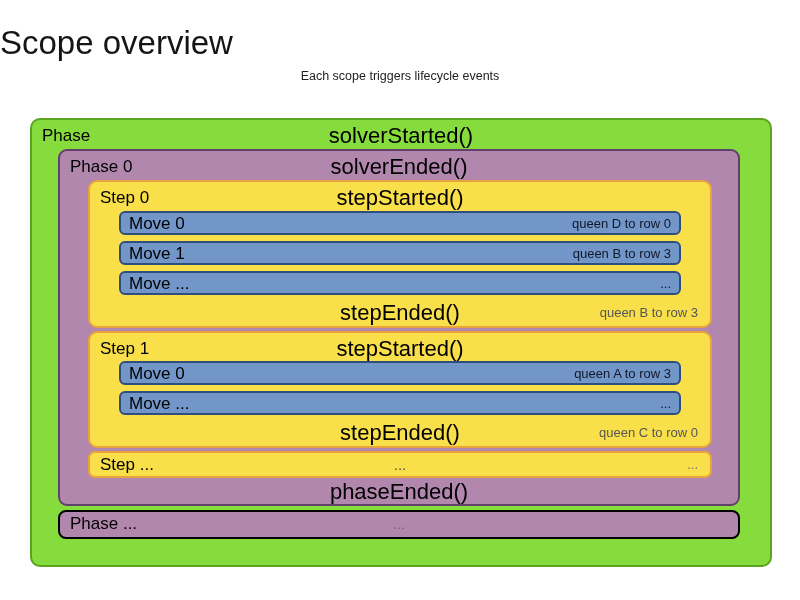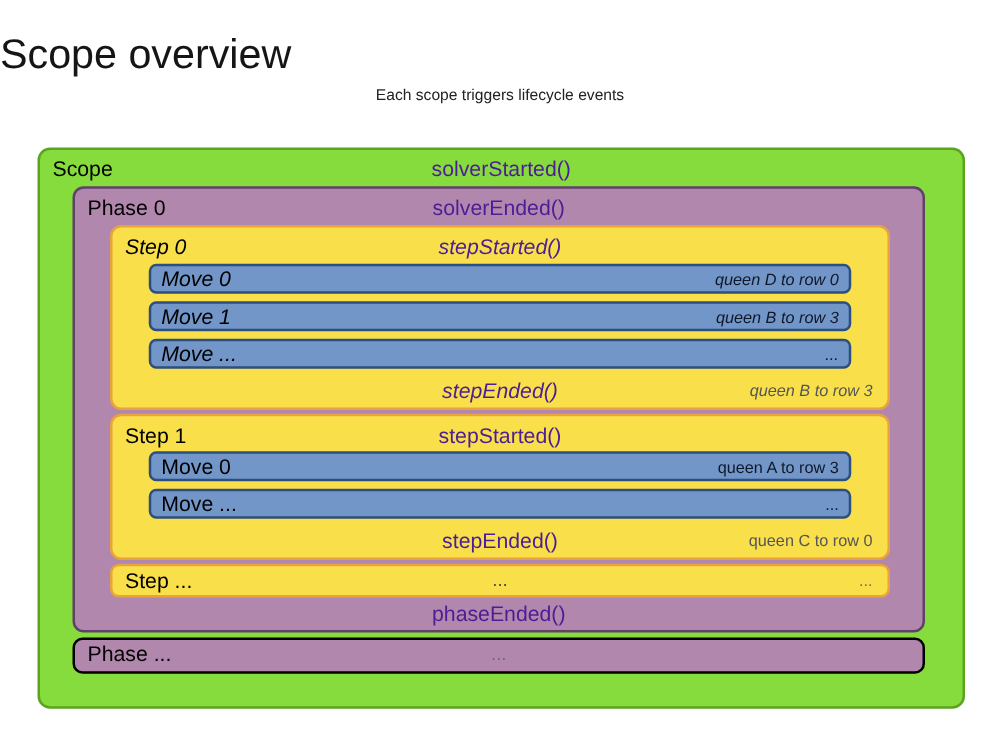--- a/index.html
+++ b/index.html
@@ -18,60 +18,60 @@
               background:#86db3d;border:2px solid #5aa41e;border-radius:10px;}
 
   
   .phase0-box{left:26px;top:29px;width:682px;height:357px;
               background:#b287ae;border:2px solid #61406b;border-radius:9px;}
   .phase-more-box{left:26px;top:390px;width:682px;height:29px;
               background:#b287ae;border:2px solid #000000;border-radius:8px;}
 
   
   .step-box{background:#f9e04b;border:2px solid #e8a33c;border-radius:9px;}
-  .step0-box{left:28px;top:29px;width:624px;height:148px;font-style:italic;}
+  .step0-box{left:28px;top:29px;width:624px;height:148px;}
   .step1-box{left:28px;top:180px;width:624px;height:117px;}
   .step-more-box{left:28px;top:300px;width:624px;height:27px;border-radius:7px;}
 
   
   .move{position:absolute;left:29px;width:562px;height:24px;box-sizing:border-box;
         background:#7296c8;border:2px solid #2e4e7e;border-radius:6px;line-height:22px;}
   .s0-m0{top:29px}.s0-m1{top:59px}.s0-m2{top:89px}
   .s1-m0{top:28px}.s1-m1{top:58px}
 
   
   .row{position:absolute;left:0;width:100%;}
   .header-row{top:0;height:31px;line-height:31px;}
   .footer-row{height:41px;line-height:31px;}
   .s0-footer{top:115px}
   .s1-footer{top:84px}
   .phase-ended-row{top:327px;height:28px;line-height:28px;}
   .solver-ended-row{top:418px;height:28px;line-height:28px;}
   .single-row{top:0;height:25px;line-height:24px;}
 
   .scope-label{position:absolute;left:10px;font-size:17px;color:#000;}
-  .event-center{position:absolute;left:0;right:0;text-align:center;font-size:17px;color:#4c1d95;}
+  .event-center{position:absolute;left:0;right:0;text-align:center;font-size:22px;color:#000000;}
   .note-right{position:absolute;right:12px;font-size:13px;color:#555555;}
   .dots-right{position:absolute;right:12px;font-size:13px;color:#6e6e6e;}
 
   .move-label{position:absolute;left:8px;font-size:17px;color:#000;}
   .move-note{position:absolute;right:8px;font-size:13px;color:#0f172a;}
 </style>
 </head>
 <body>
 
 <div class="canvas">
 
   <div class="title">Scope overview</div>
   <div class="subtitle">Each scope triggers lifecycle events</div>
 
   <div class="box solver-box">
 
     <div class="row header-row">
-      <span class="scope-label">Scope</span>
+      <span class="scope-label">Phase</span>
       <span class="event-center">solverStarted()</span>
     </div>
 
     <div class="box phase0-box">
 
       <div class="row header-row">
         <span class="scope-label">Phase 0</span>
         <span class="event-center">solverEnded()</span>
       </div>
 

